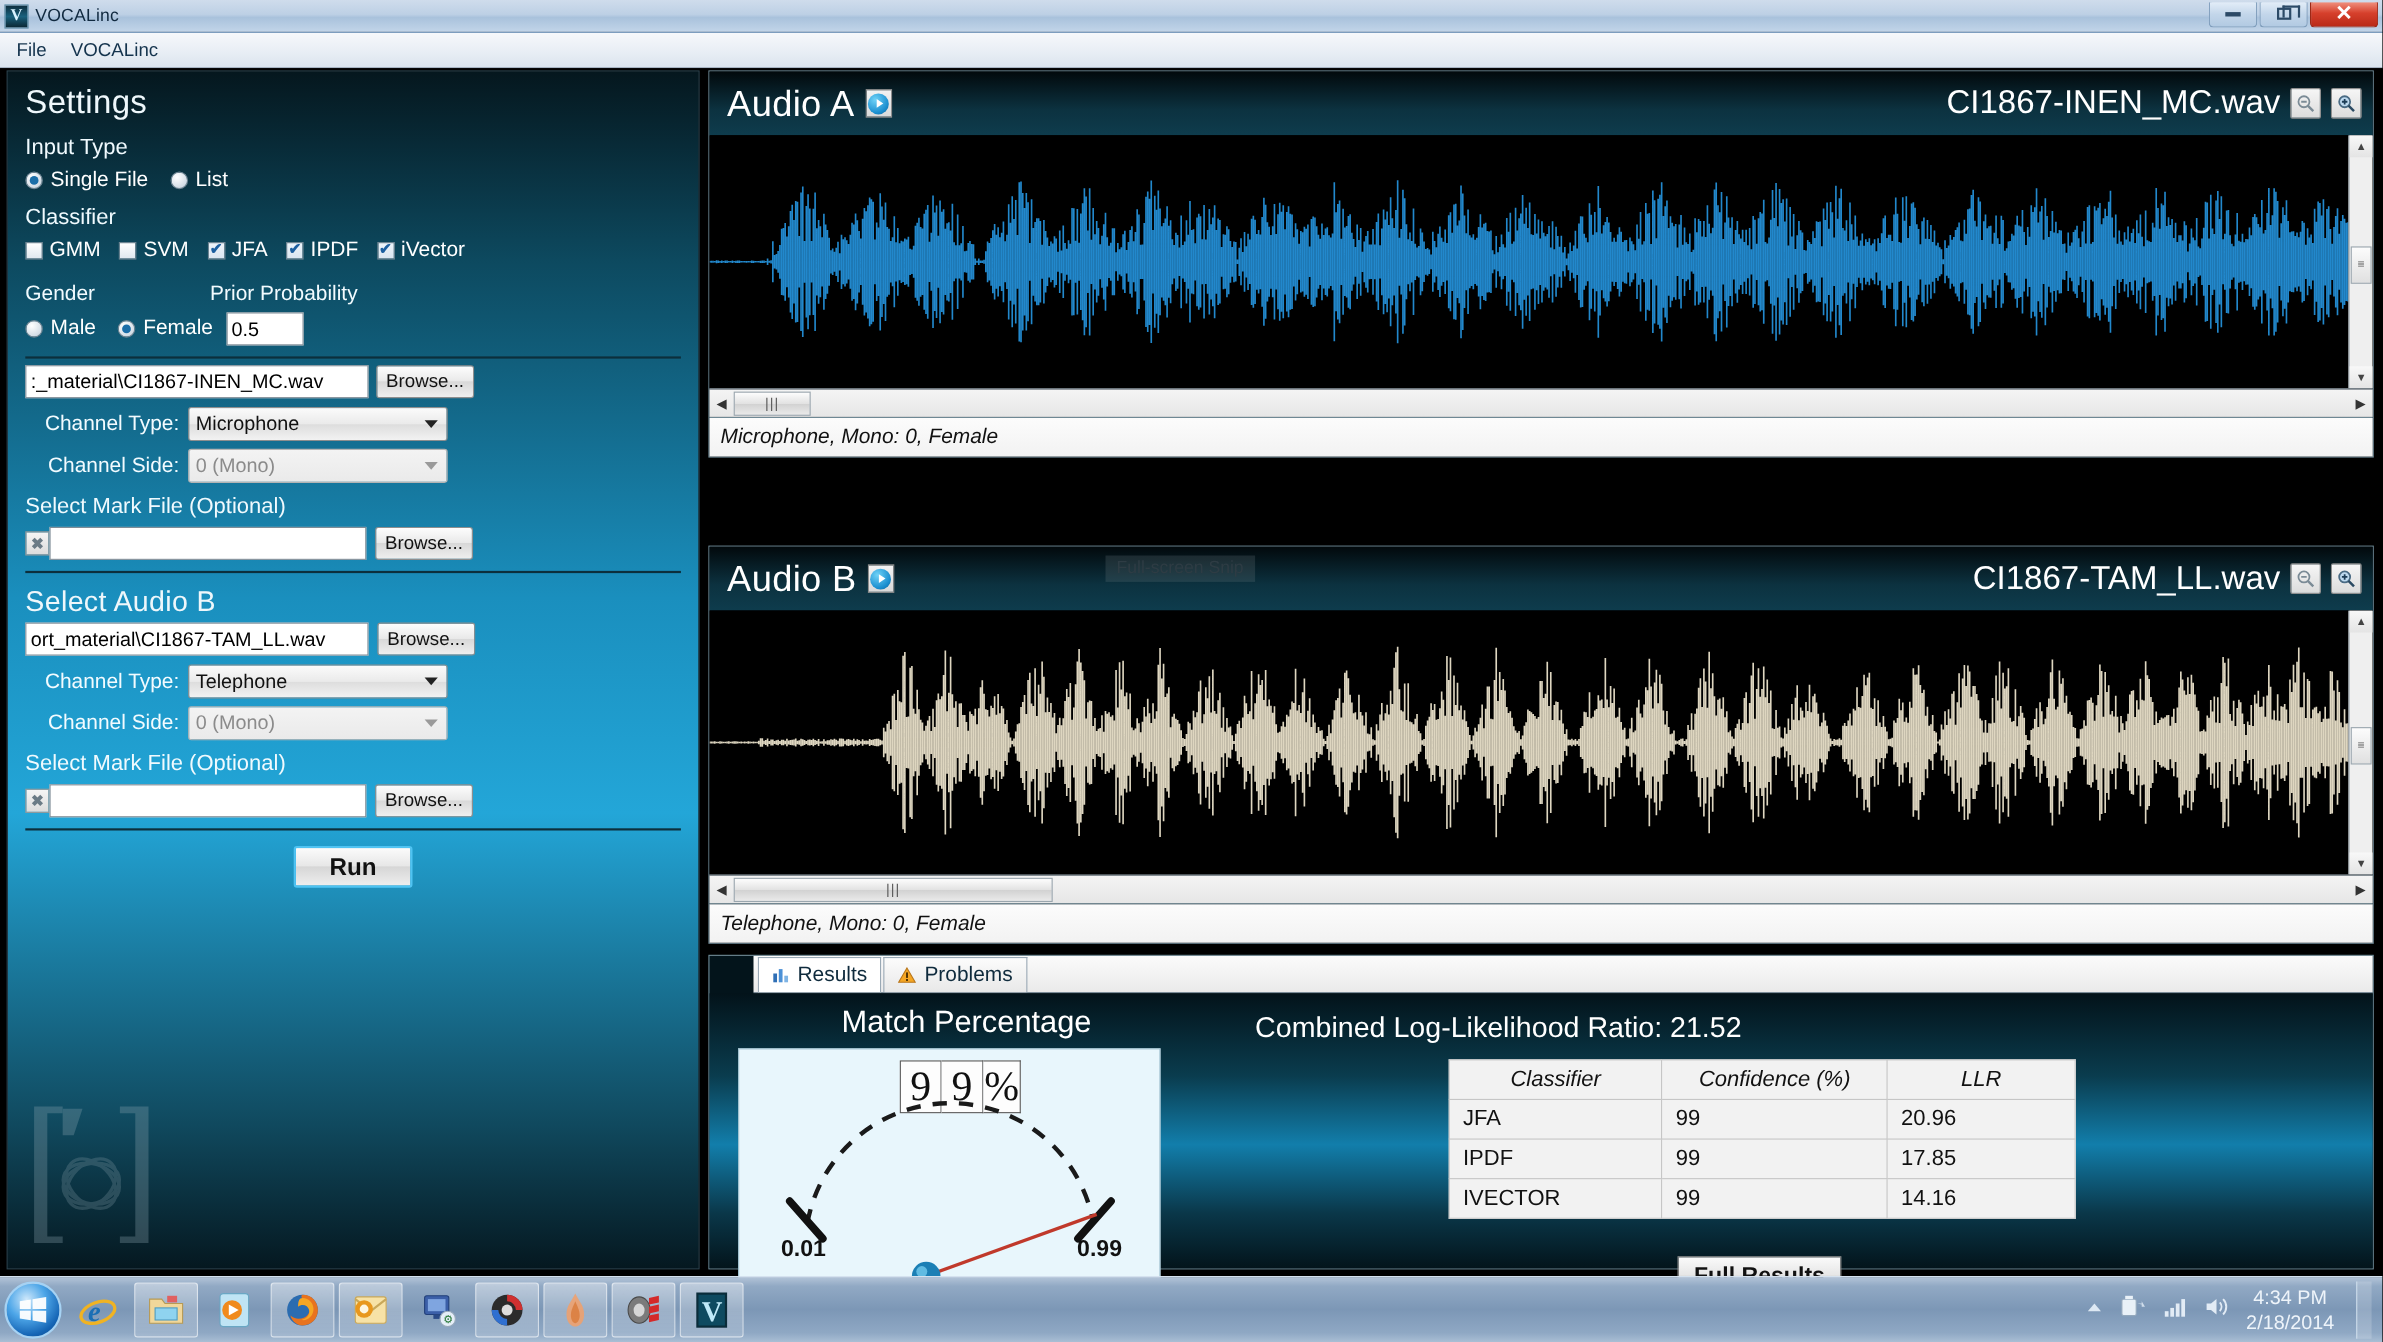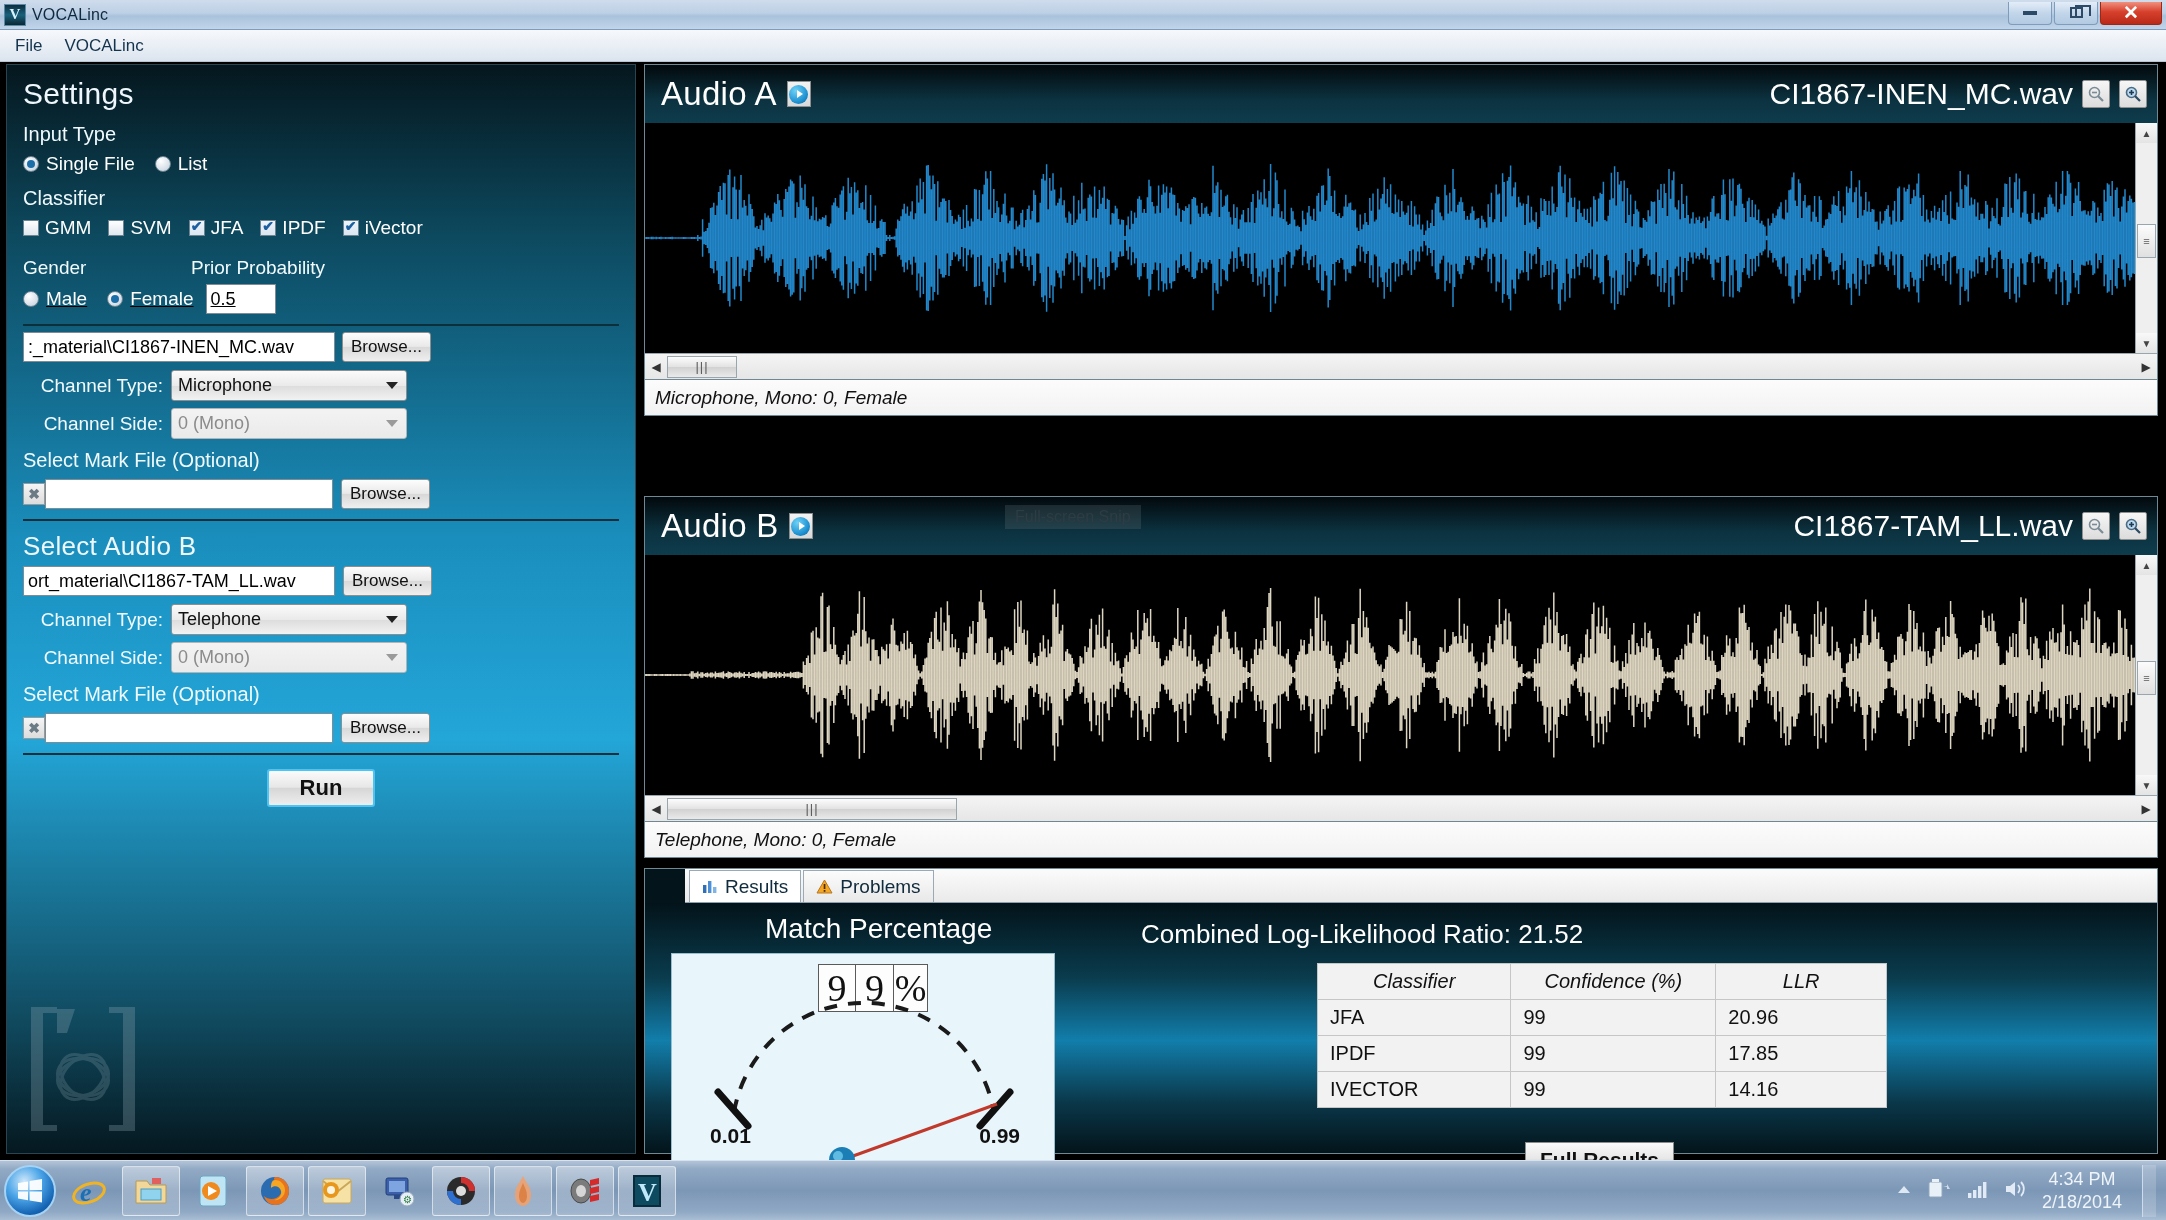--- a/index.html
+++ b/index.html
@@ -301,21 +301,21 @@
         <span class="cbx on"></span>
         <span class="cbx-lbl">IPDF</span>
         <span class="cbx on"></span>
         <span class="cbx-lbl">iVector</span>
       </div>
 
       <div class="row" style="padding-top:18px;">
         <span class="sb-sub" style="width:168px;">Gender</span>
         <span class="sb-sub">Prior Probability</span>
       </div>
-      <div class="row" style="padding-top:5px;text-decoration:underline;">
+      <div class="row" style="padding-top:5px;">
         <span class="radio"></span>
         <span class="radio-lbl">Male</span>
         <span class="radio on"></span>
         <span class="radio-lbl" style="margin-right:12px;">Female</span>
         <span class="txtin" style="width:70px;">0.5</span>
       </div>
 
       <div class="divider"></div>
 
       <div class="row" style="gap:7px;">

